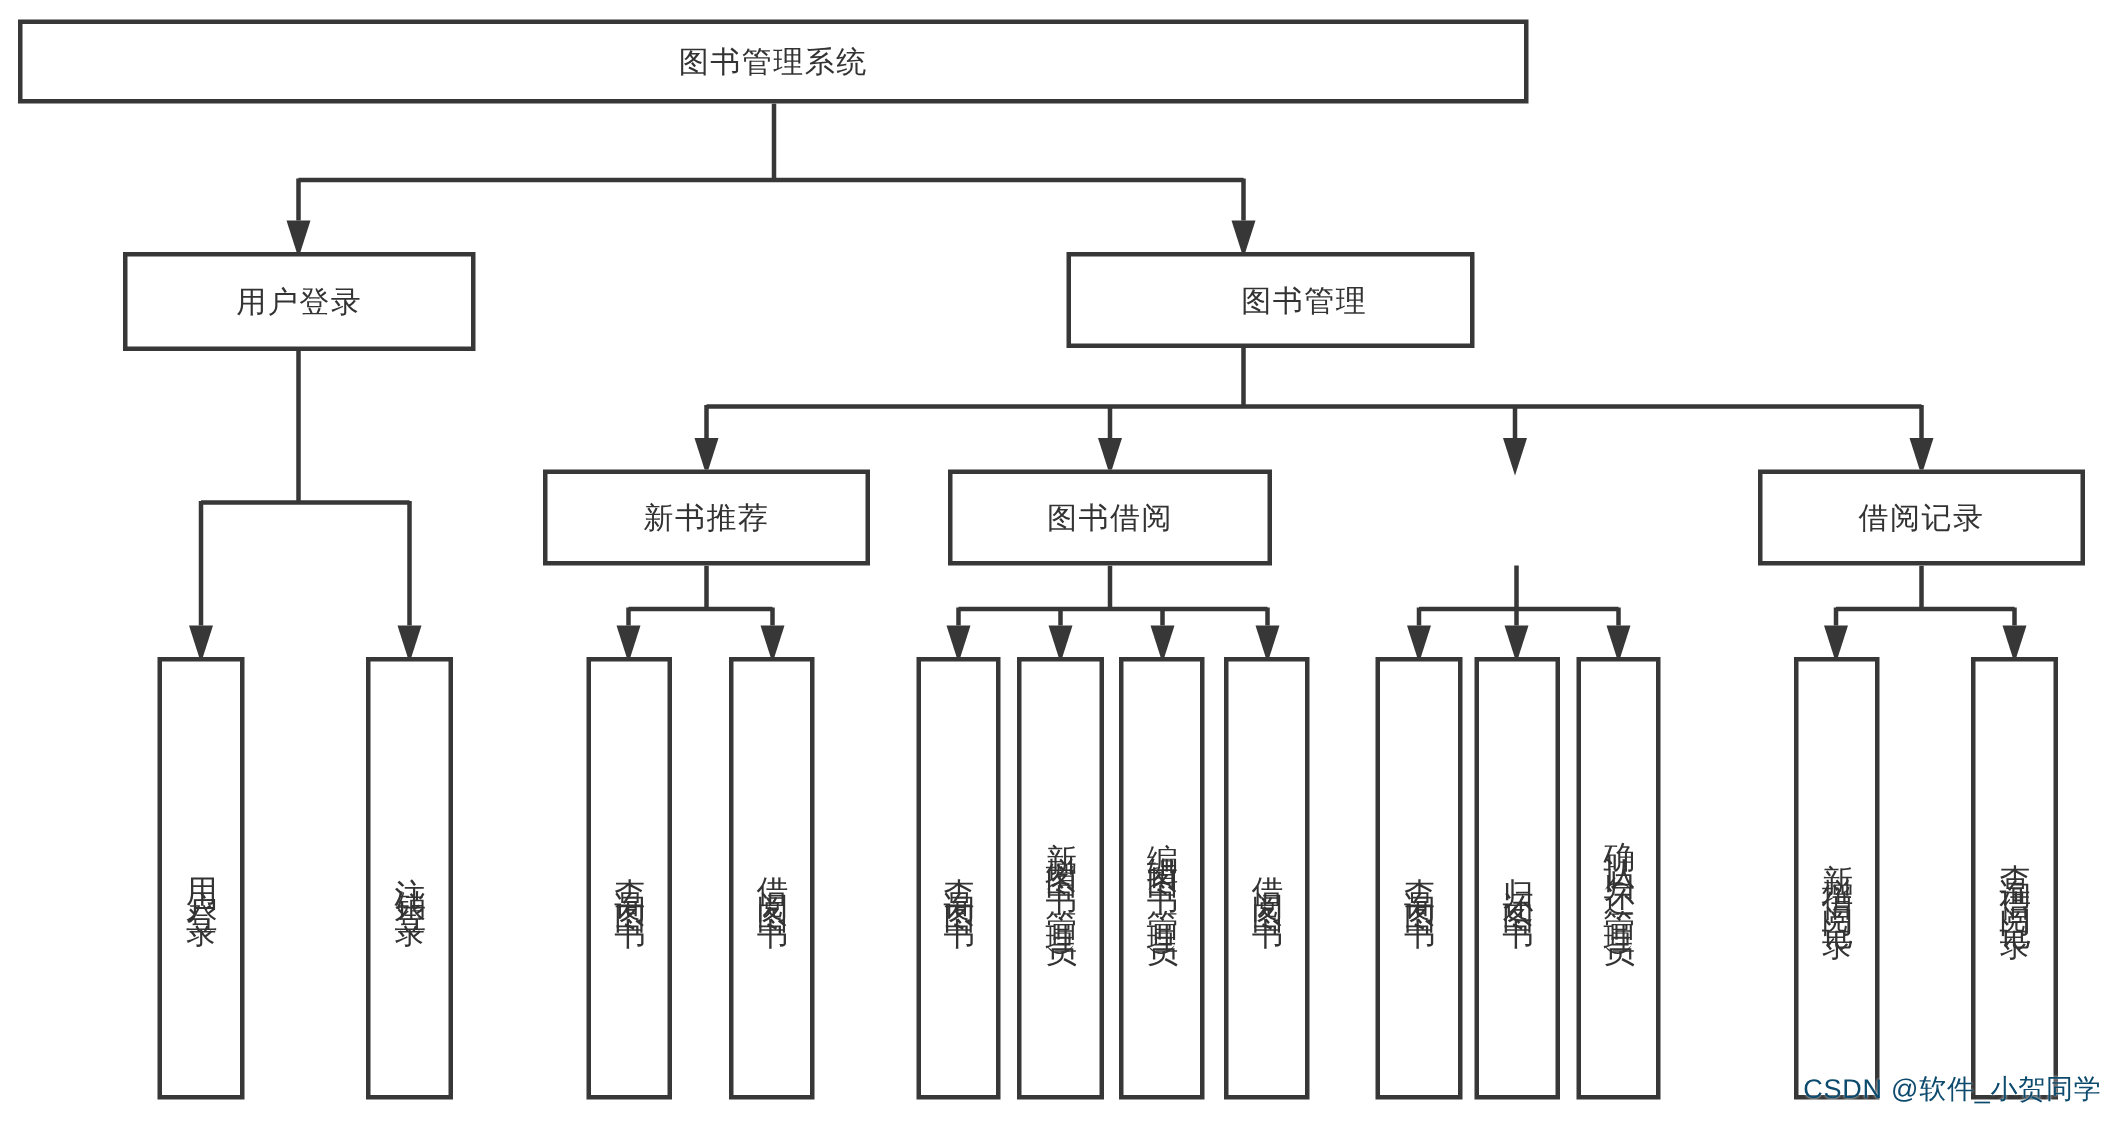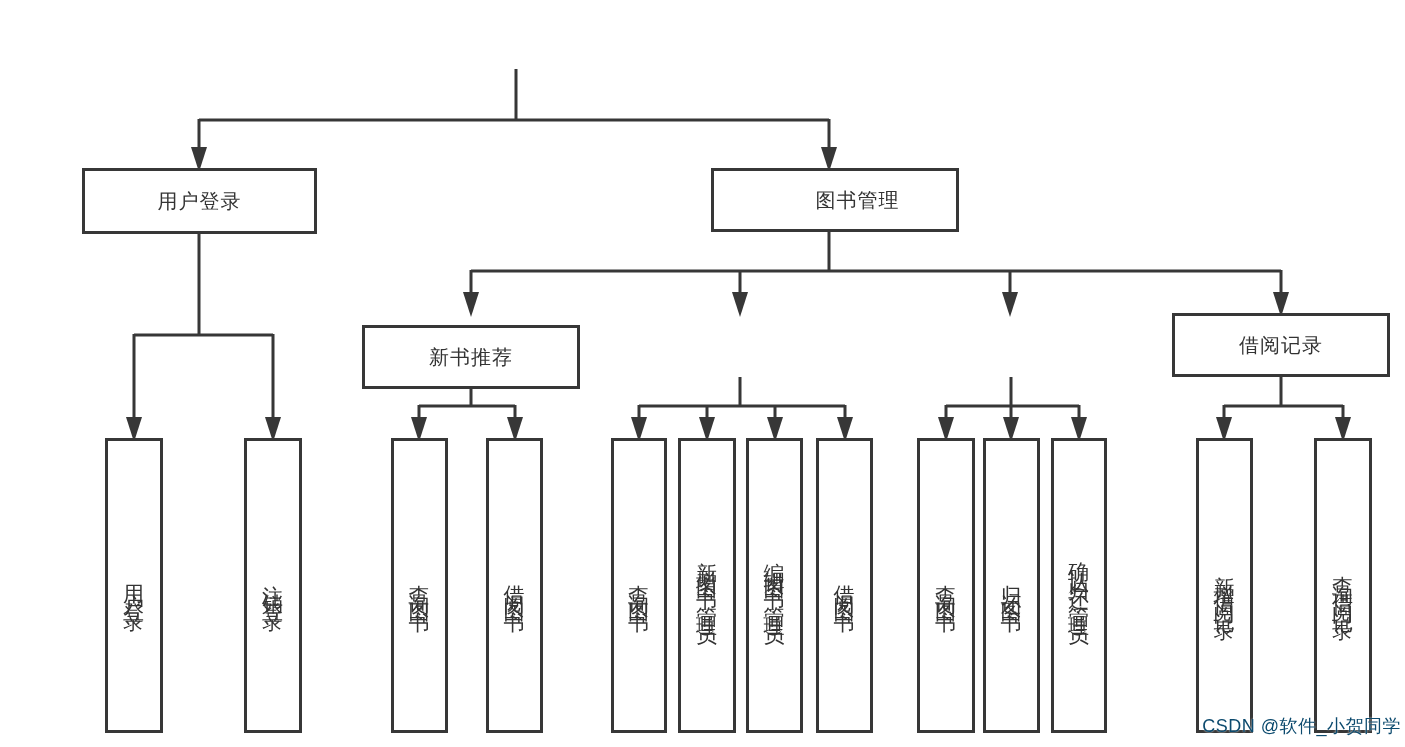--- a/index.html
+++ b/index.html
@@ -41,22 +41,22 @@
   }
   .leaf {
     writing-mode: vertical-rl;
     text-orientation: mixed;
     font-size: 21px;
     letter-spacing: 9px;
     line-height: 1;
   }
   .root  { left: 12px;   top: 13px;  width: 1007px; height: 56px; }
   .l2a   { left: 82px;   top: 168px; width: 235px;  height: 66px; }
-  .l2b   { left: 711px;  top: 168px; width: 248px;  height: 64px; padding-left: 45px; }
-  .l3a   { left: 362px;  top: 313px; width: 218px;  height: 64px; margin-top: 12px; }
+  .l2b   { left: 711px;  top: 168px; width: 272px;  height: 64px; padding-left: 45px; }
+  .l3a   { left: 362px;  top: 313px; width: 218px;  height: 64px; }
   .l3b   { left: 632px;  top: 313px; width: 216px;  height: 64px; }
   .l3c   { left: 903px;  top: 313px; width: 215px;  height: 64px; }
   .l3d   { left: 1172px; top: 313px; width: 218px;  height: 64px; }
   .leaf  { top: 438px; height: 295px; }
   .lf1   { left: 105px;  width: 58px; }
   .lf2   { left: 244px;  width: 58px; }
   .lf3   { left: 391px;  width: 57px; }
   .lf4   { left: 486px;  width: 57px; }
   .lf5   { left: 611px;  width: 56px; }
   .lf6   { left: 678px;  width: 58px; }
@@ -129,25 +129,27 @@
       <polygon class="arrow" points="1079,442 1071,417 1087,417"></polygon>
     </g>
 
     <g>
       <path class="line" d="M1281 377 V406 M1224 406 H1343 M1224 405 V417 M1343 405 V417"></path>
       <polygon class="arrow" points="1224,442 1216,417 1232,417"></polygon>
       <polygon class="arrow" points="1343,442 1335,417 1351,417"></polygon>
     </g>
   </svg>
 
+  <div class="box hbox root">图书管理系统</div>
 
   <div class="box hbox l2a">用户登录</div>
   <div class="box hbox l2b">图书管理</div>
 
   <div class="box hbox l3a">新书推荐</div>
+  <div class="box hbox l3b">图书借阅</div>
   <div class="box hbox l3d">借阅记录</div>
 
   <div class="box leaf lf1">用户登录</div>
   <div class="box leaf lf2">注销登录</div>
 
   <div class="box leaf lf3">查询图书</div>
   <div class="box leaf lf4">借阅图书</div>
 
   <div class="box leaf lf5">查询图书</div>
   <div class="box leaf lf6">新增图书（管理员）</div>

